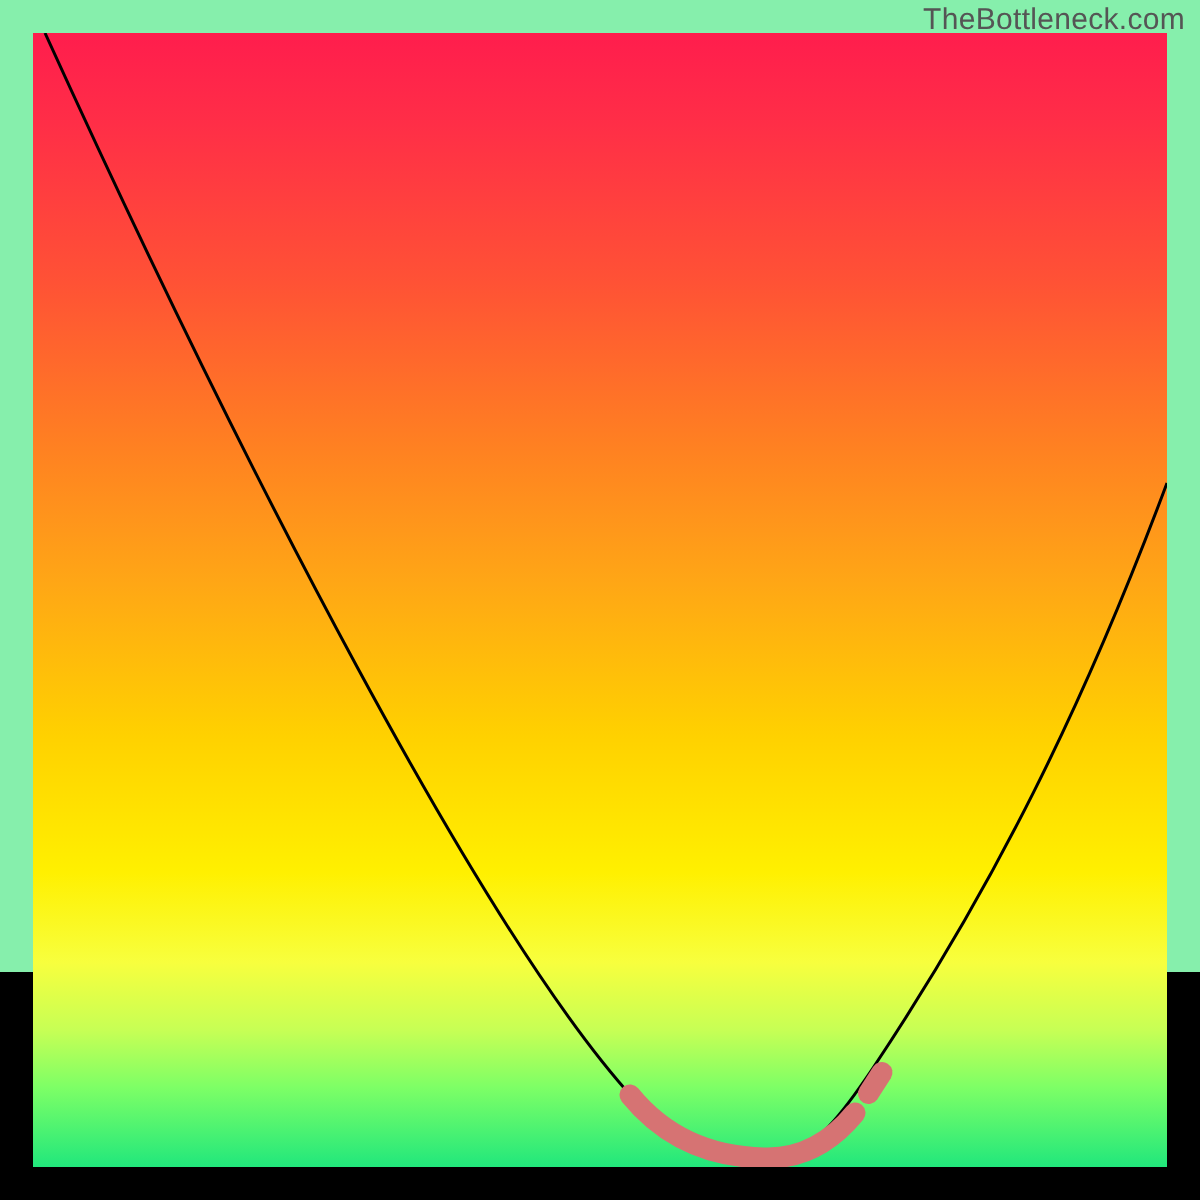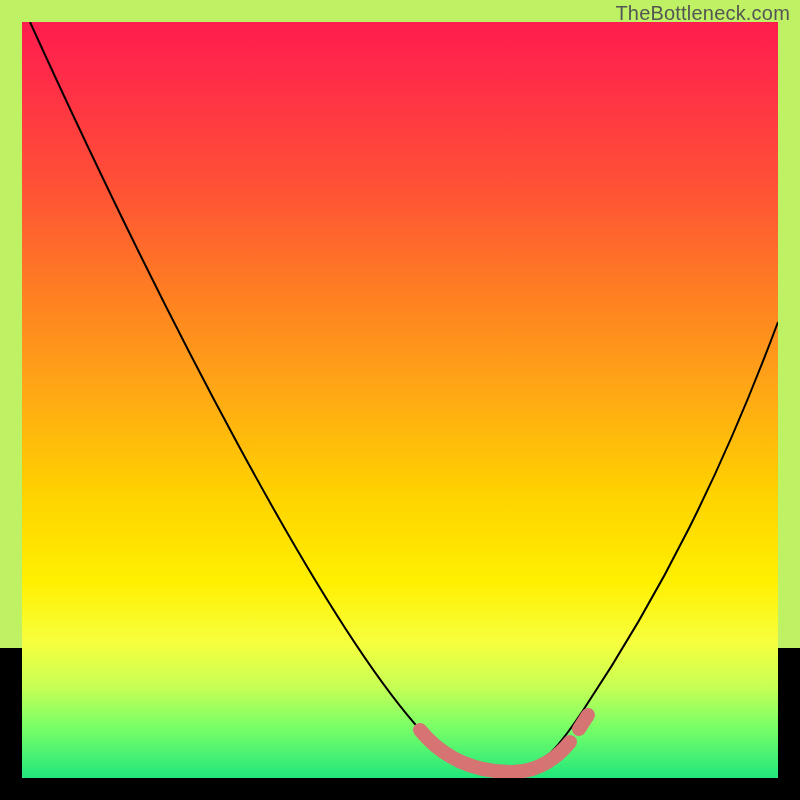--- a/index.html
+++ b/index.html
@@ -8,21 +8,21 @@
     width: 800px;
     height: 800px;
     background: #000;
     overflow: hidden;
     font-family: Arial, Helvetica, sans-serif;
   }
   .frame {
     position: relative;
     width: 800px;
     height: 648px;
-    background: #bef264;
+    background: #86efac;
   }
   .plot-area {
     position: absolute;
     left: 22px;
     top: 22px;
     width: 756px;
     height: 756px;
     
     background: linear-gradient(to bottom,
       #ff1d4d 0%,

